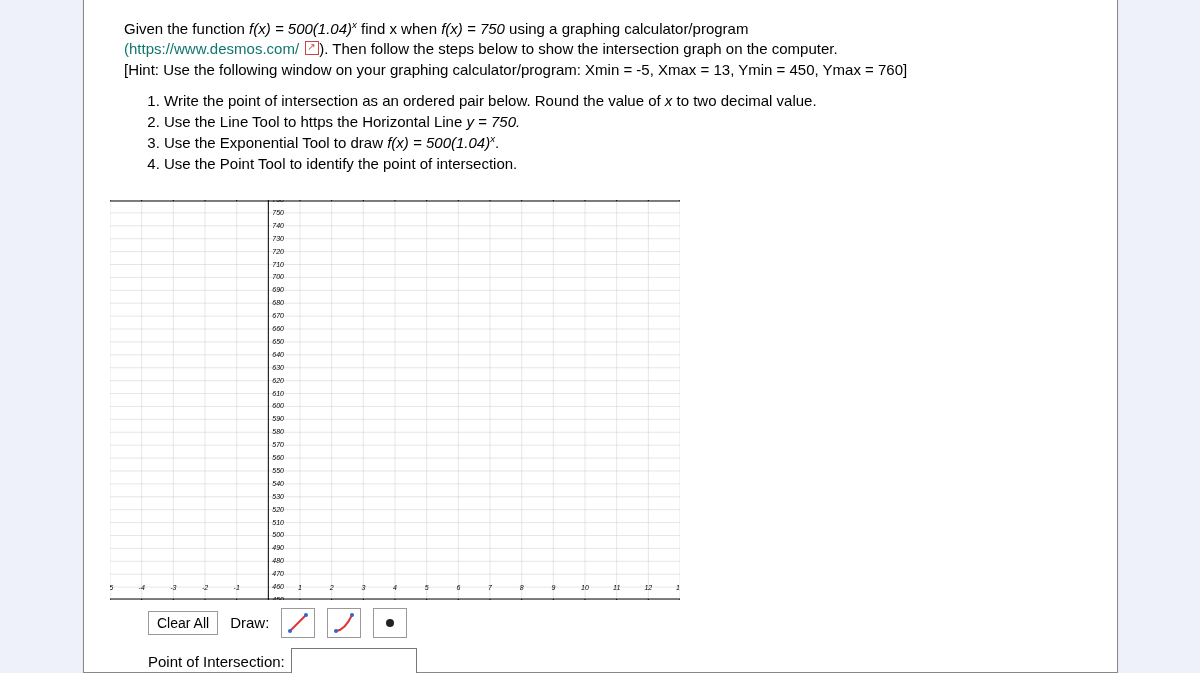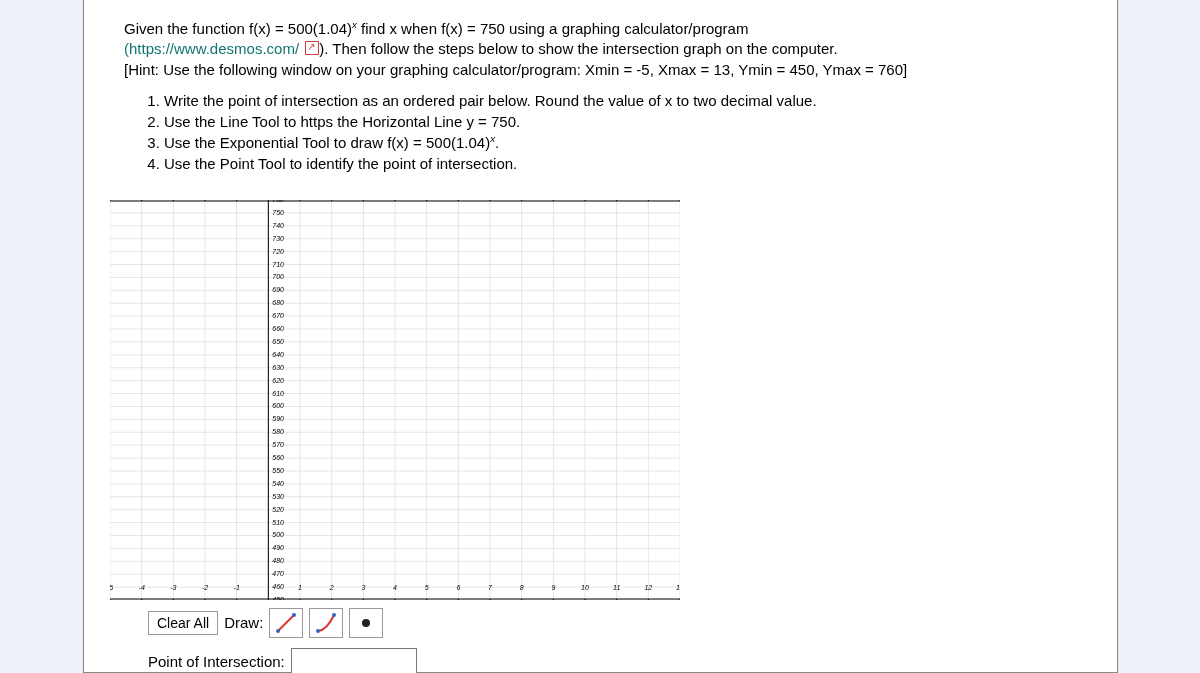--- a/index.html
+++ b/index.html
@@ -4,25 +4,25 @@
 <style>
 body{margin:0;background:#eef1f9;font-family:Verdana,Arial,sans-serif;font-size:15px;color:#000}
 .page{width:1200px;height:673px;position:relative;background:#eef1f9}
 .sheet{position:absolute;left:83px;top:0;width:1035px;height:673px;background:#fff;border:1px solid #888;border-top:none;box-shadow:0 0 2px rgba(0,0,0,.1);padding:18px 40px 0 40px;box-sizing:border-box}
 .prompt{line-height:1.35;margin-bottom:10px}
 .lnk{color:#0f766e;text-decoration:none}
 .ext{display:inline-block;width:12px;height:12px;border:1px solid #c44;position:relative;top:1px;margin-left:2px}
 .ext:before{content:"↗";position:absolute;left:1px;top:-2px;font-size:10px;color:#c44}
 .steps{margin:6px 0 14px 40px;padding:0;line-height:1.4}
 .steps li{margin:0;padding:0}
-.it{}
+.it{font-style:italic}
 .sup{font-style:italic;font-size:.65em;vertical-align:super}
 .graph{width:570px;height:400px;margin:26px 0 8px -14px;position:relative}
 .chart{width:100%;height:100%}
-.tools{margin:6px 0 10px 24px;display:flex;align-items:center;gap:6px}
+.tools{margin:6px 0 10px 24px;display:flex;align-items:center;gap:12px}
 .btn{border:1px solid #999;background:#fff;padding:3px 8px;font-size:14px;cursor:pointer}
 .tool{width:32px;height:28px;border:1px solid #999;background:#fff;display:flex;align-items:center;justify-content:center;cursor:pointer}
 .tool svg{width:22px;height:22px}
 .ans{margin:8px 0 0 24px;display:flex;align-items:center;gap:6px}
 .ans input{width:120px;height:22px;border:1px solid #777;font-size:13px;padding:2px}
 </style>
 </head>
 <body>
 
 <div class="page">

